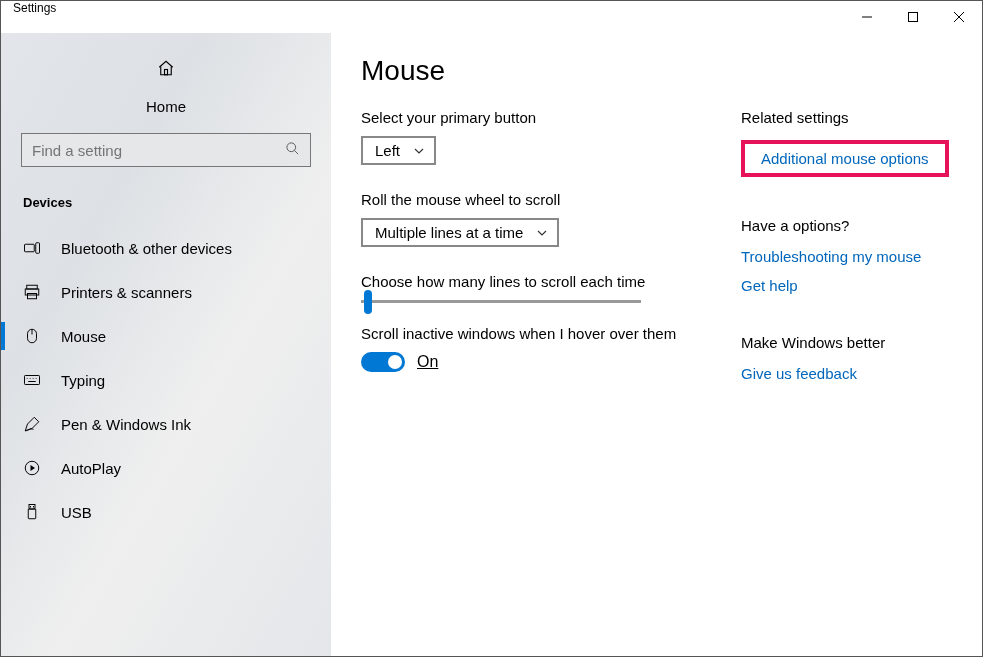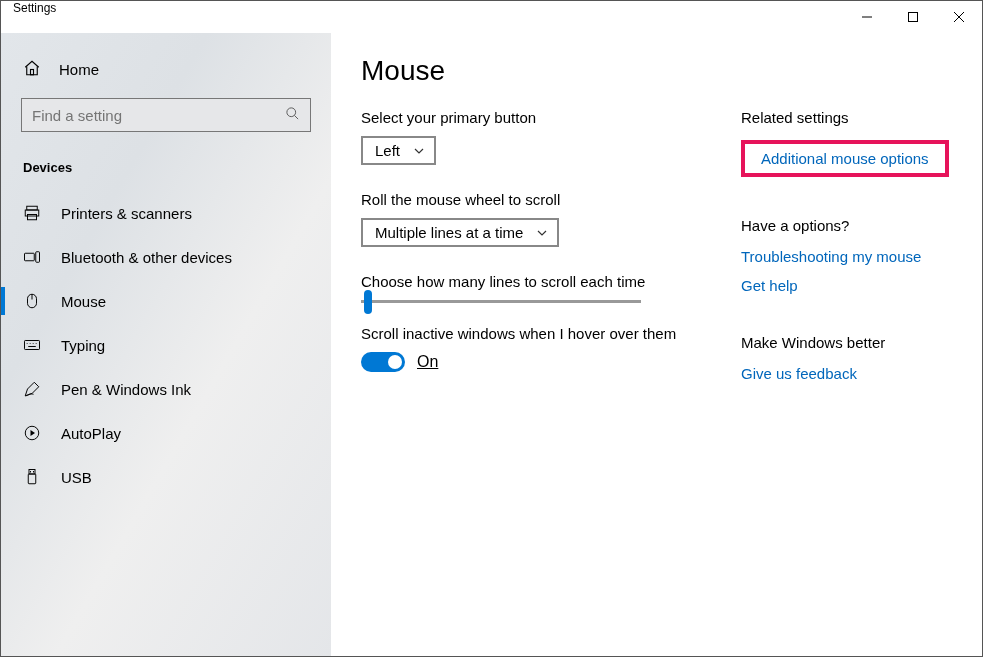--- a/index.html
+++ b/index.html
@@ -4,21 +4,21 @@
 <style>
   * { box-sizing: border-box; margin: 0; padding: 0; font-family: "Segoe UI", Arial, sans-serif; }
   body { width: 983px; height: 657px; background: #fff; overflow: hidden; border:1px solid #555; }
   .titlebar { height: 32px; display:flex; align-items:flex-start; justify-content:space-between; padding-left:12px; }
   .titlebar .caption { font-size:12px; color:#000; }
   .winbtns { display:flex; height:100%; }
   .winbtn { width:46px; display:flex; align-items:center; justify-content:center; }
   .winbtn svg { width:10px; height:10px; }
   .client { display:flex; height: calc(100% - 32px); }
   .sidebar { width: 330px; background: linear-gradient(120deg, #e2e6ea 0%, #dde1e5 30%, #efefef 60%, #e4e6e9 100%); display:flex; flex-direction:column; padding-top:20px; }
-  .home-row { display:flex; align-items:center; gap:18px; padding: 6px 22px 18px 22px; font-size:15px; }
+  .home-row { display:flex; align-items:center; gap:18px; padding: 6px 22px 18px 22px; font-size:15px;flex-direction:column; }
   .searchbox { margin: 0 20px 20px 20px; height:34px; border:1px solid #777; background:#e6e7e9; display:flex; align-items:center; padding:0 10px; justify-content:space-between; }
   .searchbox input { border:none; background:transparent; font-size:15px; color:#0c4a6e; outline:none; width: 80%; }
   .section-header { font-size:13px; font-weight:600; padding: 8px 22px 16px 22px; }
   .navlist { display:flex; flex-direction:column; }
   .navitem { display:flex; align-items:center; gap:20px; padding: 13px 22px; font-size:15px; position:relative; }
   .navitem .ic { width:18px; height:18px; display:flex; align-items:center; justify-content:center; }
   .navitem.active::before { content:""; position:absolute; left:0; top:8px; bottom:8px; width:4px; background:#0078d4; }
 
   .content { flex:1; padding: 22px 30px; display:flex; gap: 60px; }
   .main-col { flex:0 0 320px; }
@@ -83,35 +83,35 @@
             <circle cx="10" cy="10" r="7"></circle>
             <line x1="21" y1="21" x2="15" y2="15"></line>
           </svg>
       </span>
     </div>
     <div class="section-header">Devices</div>
     <div class="navlist">
       <div class="navitem">
         <span class="ic">
             <svg width="18" height="18" viewBox="0 0 24 24" fill="none" stroke="#000" stroke-width="1.3">
+              <rect x="2" y="7" width="13" height="10" rx="1"></rect>
+              <rect x="17" y="5" width="5" height="14" rx="1"></rect>
+            </svg>
+          </span>
+        <span>Bluetooth &amp; other devices</span>
+      </div>
+      <div class="navitem">
+        <span class="ic">
+            <svg width="18" height="18" viewBox="0 0 24 24" fill="none" stroke="#000" stroke-width="1.3">
               <rect x="5" y="3" width="14" height="5"></rect>
               <rect x="3" y="8" width="18" height="8"></rect>
               <rect x="6" y="14" width="12" height="7"></rect>
             </svg>
           </span>
         <span>Printers &amp; scanners</span>
-      </div>
-      <div class="navitem">
-        <span class="ic">
-            <svg width="18" height="18" viewBox="0 0 24 24" fill="none" stroke="#000" stroke-width="1.3">
-              <rect x="2" y="7" width="13" height="10" rx="1"></rect>
-              <rect x="17" y="5" width="5" height="14" rx="1"></rect>
-            </svg>
-          </span>
-        <span>Bluetooth &amp; other devices</span>
       </div>
       <div class="navitem active">
         <span class="ic">
             <svg width="18" height="18" viewBox="0 0 24 24" fill="none" stroke="#000" stroke-width="1.3">
               <rect x="6" y="3" width="12" height="18" rx="6"></rect>
               <line x1="12" y1="3" x2="12" y2="10"></line>
             </svg>
           </span>
         <span>Mouse</span>
       </div>

